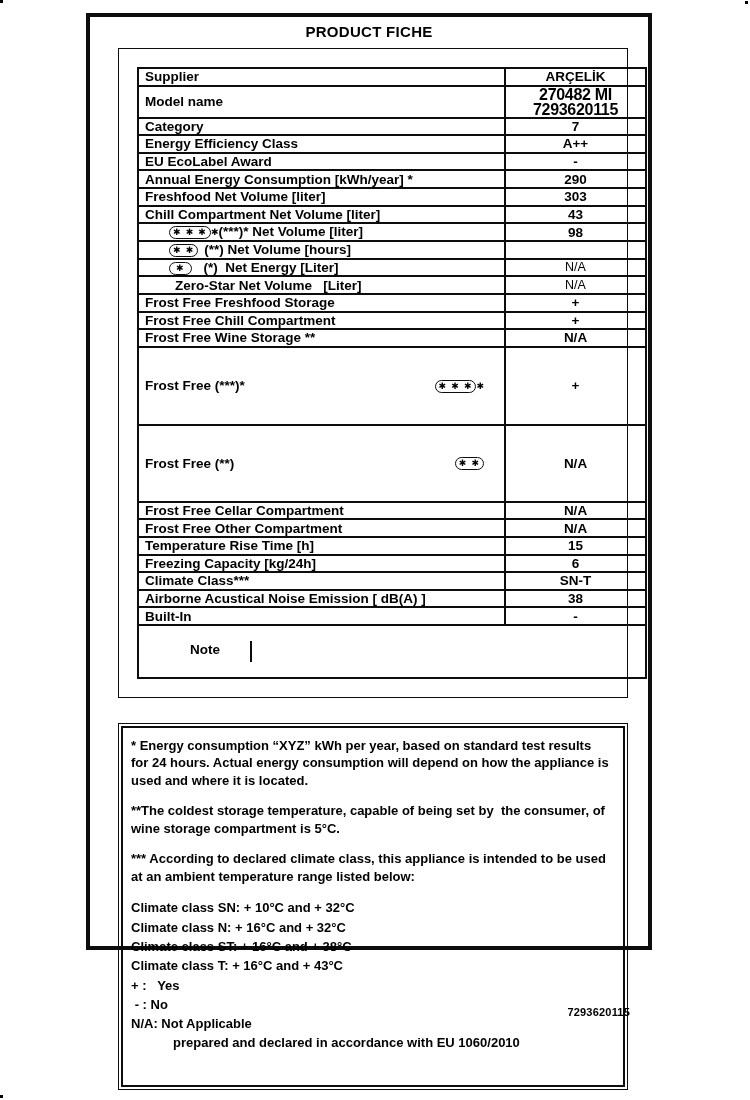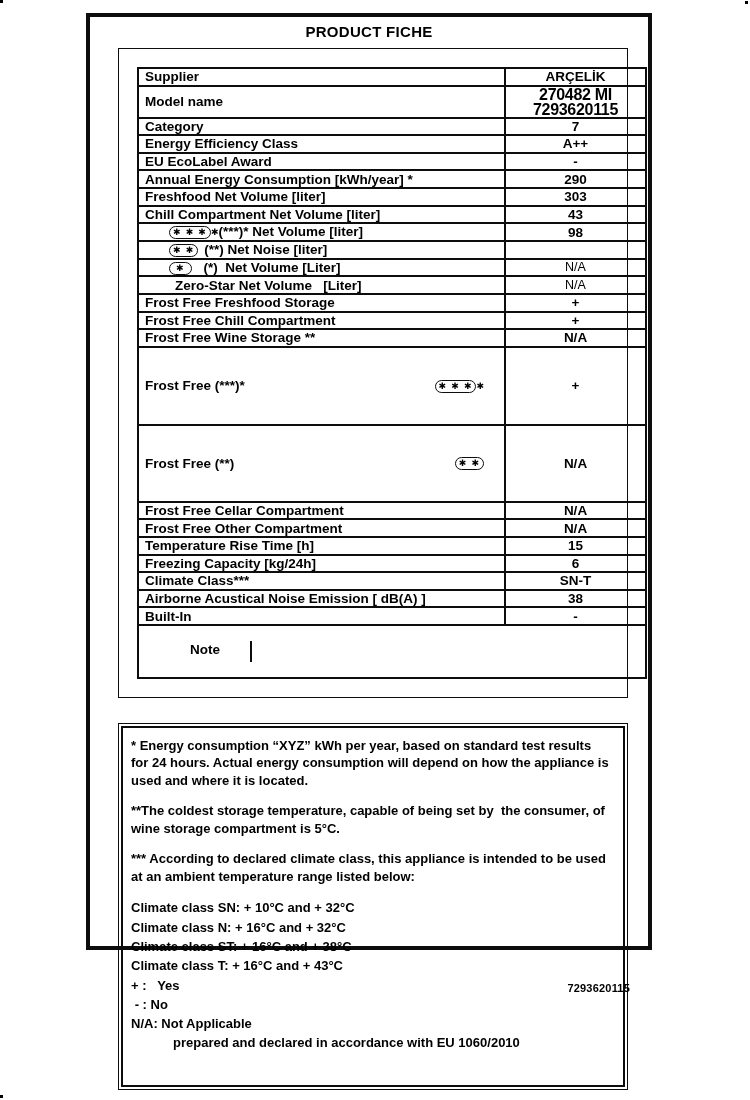--- a/index.html
+++ b/index.html
@@ -109,21 +109,21 @@
     font-size: 13px;
     font-weight: bold;
     line-height: 17.5px;
   }
   .notes-inner .para { margin-bottom: 13px; white-space: pre-wrap; }
   .nline { line-height: 19.3px; white-space: pre-wrap; }
   .nline.compliance { padding-left: 42px; }
 
   .footer-code {
     position: absolute;
-    top: 982px;
+    top: 1006px;
     right: 120px;
     font-size: 11px;
     font-weight: bold;
     letter-spacing: 0.2px;
   }
 </style>
 </head>
 <body>
 
 <div class="corner-mark cm-tl"></div>
@@ -171,25 +171,25 @@
         </tr>
         <tr>
           <td class="lbl">Chill Compartment Net Volume [liter]</td>
           <td class="val">43</td>
         </tr>
         <tr>
           <td class="lbl indent"><span class="star-box">✱ ✱ ✱</span><span class="star-out">✱</span><span>(***)* Net Volume [liter]</span></td>
           <td class="val">98</td>
         </tr>
         <tr>
-          <td class="lbl indent"><span class="star-box">✱ ✱</span><span class="icon-gap"></span><span>(**) Net Noise [liter]</span></td>
+          <td class="lbl indent"><span class="star-box">✱ ✱</span><span class="icon-gap"></span><span>(**) Net Volume [hours]</span></td>
           <td class="val"></td>
         </tr>
         <tr>
-          <td class="lbl indent"><span class="star-box wide">✱</span><span class="icon-gap"></span><span class="icon-gap"></span><span>(*)  Net Volume [Liter]</span></td>
+          <td class="lbl indent"><span class="star-box wide">✱</span><span class="icon-gap"></span><span class="icon-gap"></span><span>(*)  Net Energy [Liter]</span></td>
           <td class="val light">N/A</td>
         </tr>
         <tr>
           <td class="lbl zs-indent">Zero-Star Net Volume   [Liter]</td>
           <td class="val light">N/A</td>
         </tr>
         <tr>
           <td class="lbl">Frost Free Freshfood Storage</td>
           <td class="val">+</td>
         </tr>

